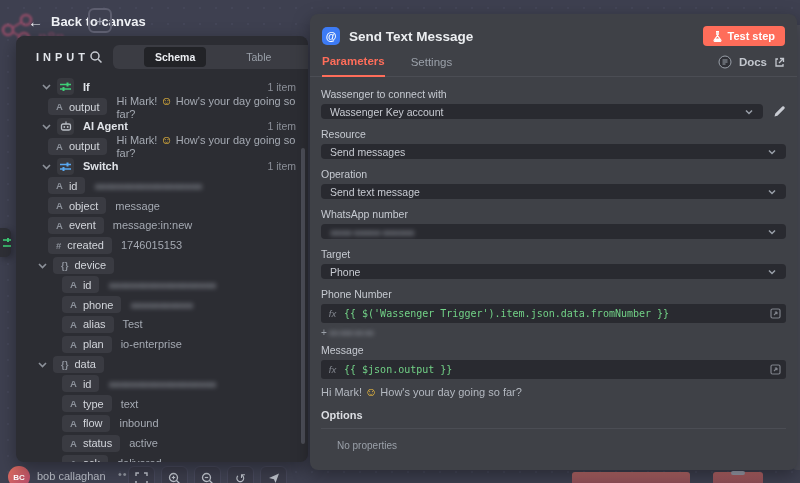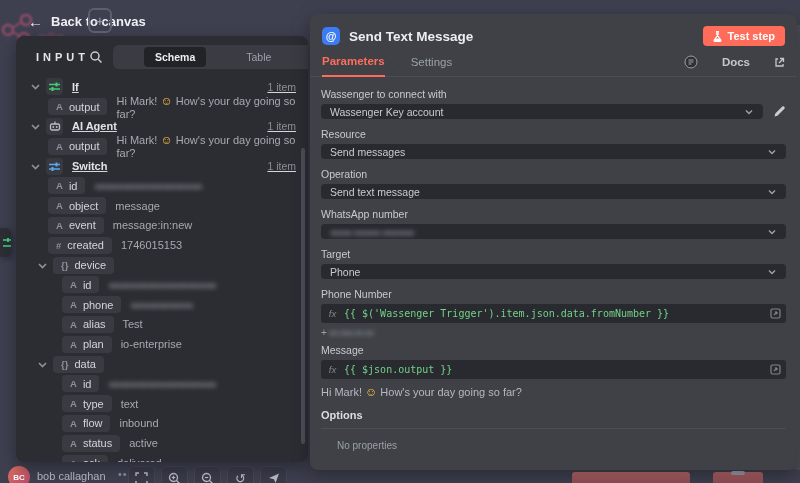--- a/index.html
+++ b/index.html
@@ -28,21 +28,21 @@
     background:#2c2d33; border-radius:8px; box-shadow:0 6px 18px rgba(0,0,0,.35); overflow:hidden; z-index:2; }
   .ip-header { display:flex; align-items:center; padding:9px 10px 4px 20px; }
   .ip-title { font-size:11px; font-weight:bold; letter-spacing:4px; color:#e2e5ea; flex:0 0 auto; }
   .ip-search { margin-left:auto; margin-right:10px; display:flex; }
   .segmented { display:flex; background:#3b3c43; border-radius:6px; padding:2px; }
   .seg-item { font-size:10.5px; padding:4px 11px; color:#9aa0a9; border-radius:4px;margin-left:29px; }
   .seg-item.active { background:#222327; color:#eceef2; font-weight:bold; }
 
   .tree { margin-top:4px; }
   .trow { height:19.8px; display:flex; align-items:center; font-size:11px; }
-  .r0 { padding-left:14px;text-decoration:underline; } .r1 { padding-left:32px; } .ro { padding-left:21px; } .r2 { padding-left:46px; }
+  .r0 { padding-left:25px; } .r1 { padding-left:32px; } .ro { padding-left:21px; } .r2 { padding-left:46px; }
   .chev { width:11px; height:11px; margin-right:5px; flex:0 0 auto; display:flex; }
   .nicon { width:17px; height:17px; border-radius:4px; background:#38393f; margin-right:9px;
     display:flex; align-items:center; justify-content:center; flex:0 0 auto; }
   .nlabel { color:#e0e3e8; font-weight:bold; font-size:11px; }
   .count { margin-left:auto; padding-right:12px; color:#8b8f98; font-size:10.5px; font-weight:normal; }
   .badge { display:inline-flex; align-items:center; gap:6px; background:#3a3b42; border-radius:4px;
     padding:2.5px 8px; color:#d2d5db; }
   .tchar { color:#8d929b; font-size:9.5px; font-weight:bold; }
   .val { margin-left:9px; color:#a5aab3; }
   .blurred { filter:blur(2.4px); opacity:.8; color:#8f939c; letter-spacing:-1px; }
@@ -57,21 +57,21 @@
     background:#3f4147; border-radius:8px; box-shadow:0 6px 18px rgba(0,0,0,.35); z-index:2; }
   .np-header { display:flex; align-items:center; padding:12px 12px 0 12px; }
   .np-icon { width:18px; height:18px; border-radius:5px; background:#3d7bf5; color:#fff;
     font-size:11px; font-weight:bold; display:flex; align-items:center; justify-content:center; margin-right:9px; }
   .np-title { font-size:13.5px; font-weight:bold; color:#eceef1; }
   .test-btn { margin-left:auto; background:#ff6d5a; border-radius:4px; padding:4px 10px;
     display:flex; align-items:center; gap:6px; color:#fff; font-size:11px; font-weight:bold; }
   .np-tabs { display:flex; align-items:flex-end; gap:26px; padding:0 12px; margin-top:9px; border-bottom:1px solid #4b4d54; }
   .tab { font-size:11.5px; padding-bottom:8px; color:#9aa0a9; }
   .tab.active { color:#ff6d5a; font-weight:bold; border-bottom:2px solid #ff6d5a; margin-bottom:-1px; }
-  .tabs-right { margin-left:auto; display:flex; align-items:center; gap:24px; padding-bottom:7px; color:#c3c7ce; font-size:11.5px; font-weight:bold; }
+  .tabs-right { margin-left:auto; display:flex; align-items:center; gap:7px; padding-bottom:7px; color:#c3c7ce; font-size:11.5px; font-weight:bold; }
 
   .np-body { padding:11px 11px 0 11px; font-size:11px; }
   .fgroup { margin-bottom:9px; }
   .flabel { display:block; color:#c6cad1; font-size:10.5px; margin-bottom:4px; line-height:12px; }
   .select { height:15px; background:#292a30; border-radius:4px; display:flex; align-items:center;
     padding:0 9px; color:#c9ccd3; font-size:10.5px; }
   .select .chevd { margin-left:auto; display:flex; }
   .cred-row { display:flex; align-items:center; gap:10px; }
   .cred-row .select { flex:1; }
   .pencil { color:#c9ccd3; display:flex; }

